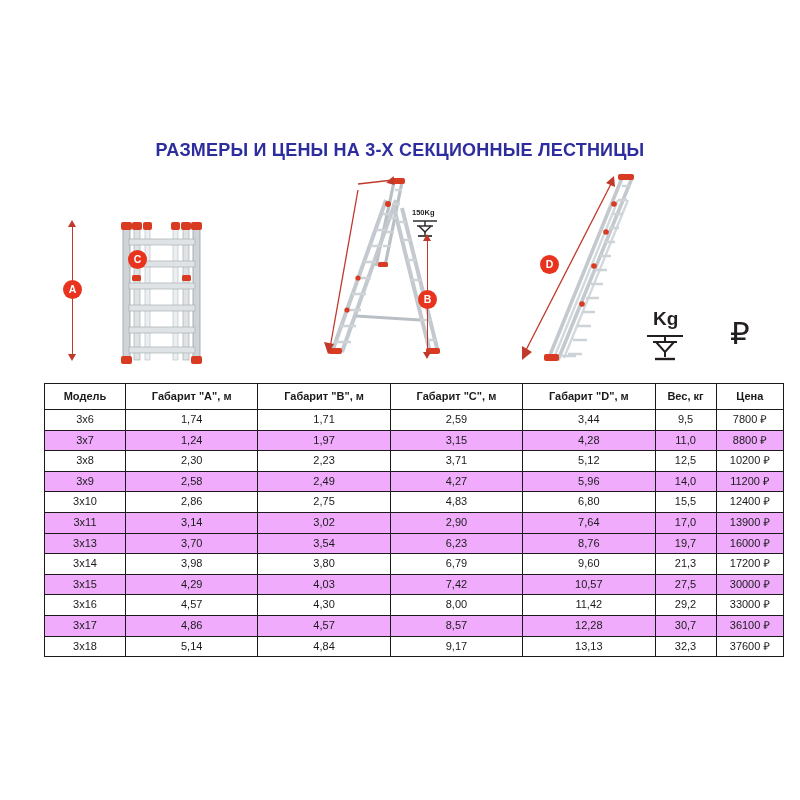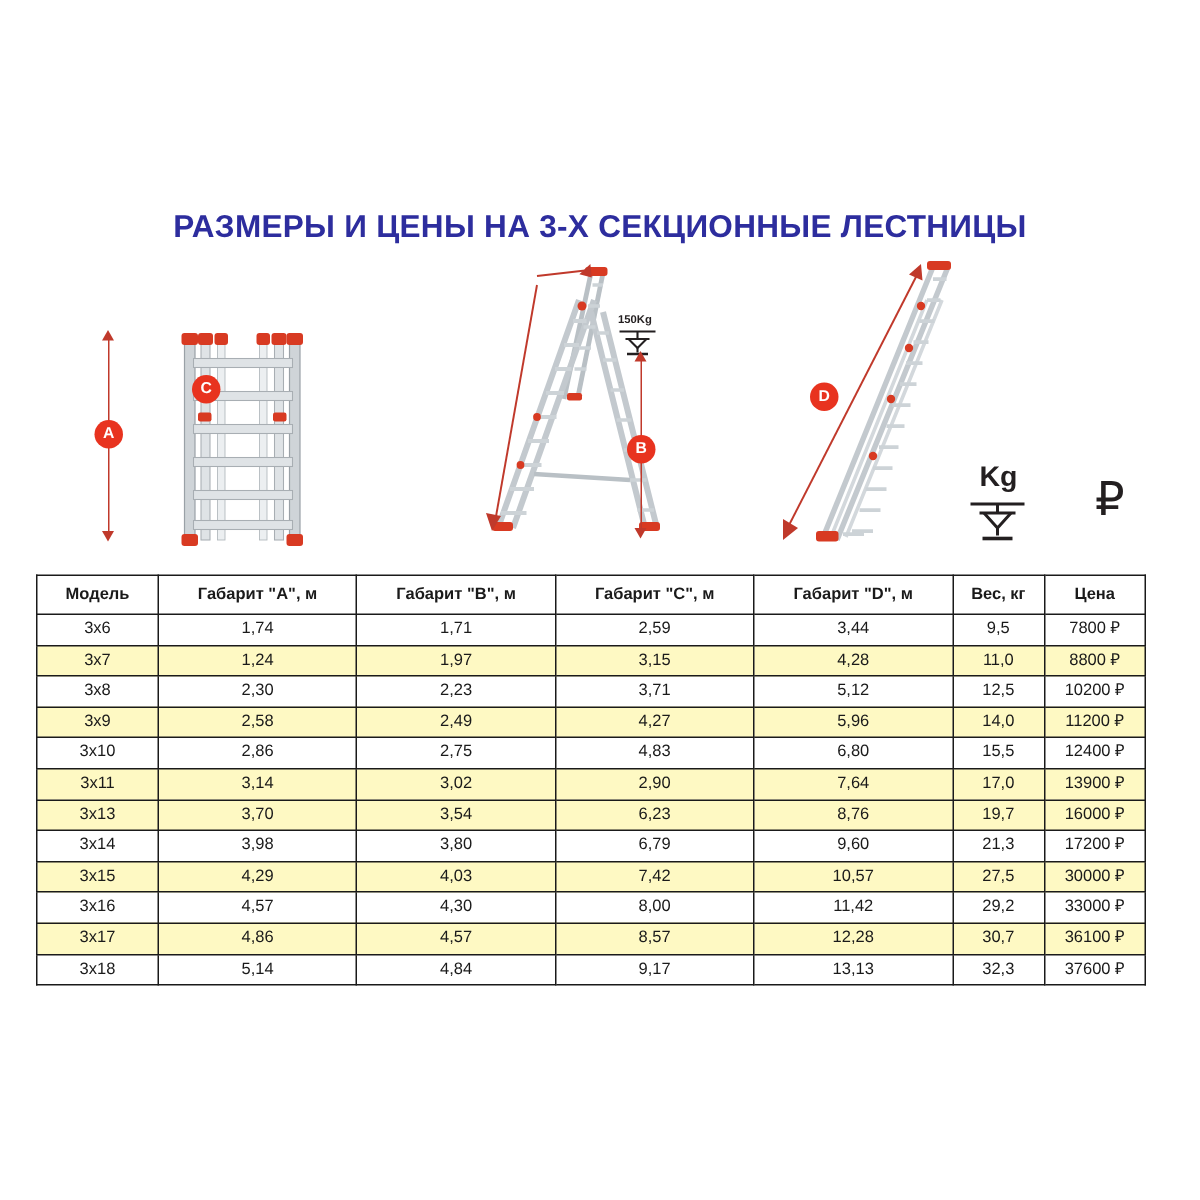--- a/index.html
+++ b/index.html
@@ -17,21 +17,21 @@
     position: relative;
     width: 800px;
     height: 800px;
   }
   .title {
     position: absolute;
     left: 0;
     top: 140px;
     width: 800px;
     text-align: center;
-    font-size: 21px;
+    font-size: 18px;
     font-weight: bold;
     color: #2d2d9e;
     letter-spacing: 0.2px;
   }
 
   
   .illus {
     position: absolute;
     left: 30px;
     top: 170px;
@@ -87,21 +87,21 @@
   .rub {
     position: absolute;
     font-size: 31px;
     color: #231f20;
     font-family: "DejaVu Sans", sans-serif;
   }
 
   
   table.spec {
     position: absolute;
-    left: 24px;
+    left: 44px;
     top: 383px;
     width: 740px;
     border-collapse: collapse;
     font-size: 11px;
     color: #1a1a1a;
   }
   table.spec th,
   table.spec td {
     border: 1px solid #1a1a1a;
     text-align: center;
@@ -111,21 +111,21 @@
     font-weight: normal;
   }
   table.spec thead th {
     font-weight: bold;
     height: 25px;
     line-height: 25px;
     background: #ffffff;
     font-size: 11px;
   }
   table.spec tbody tr.alt td {
-    background: #fef9c3;
+    background: #f0abfc;
   }
   table.spec tbody tr td:first-child { width: 80px; }
 </style>
 </head>
 <body>
 
 <div class="page">
 
   <div class="title">РАЗМЕРЫ И ЦЕНЫ НА 3-Х СЕКЦИОННЫЕ ЛЕСТНИЦЫ</div>
 

